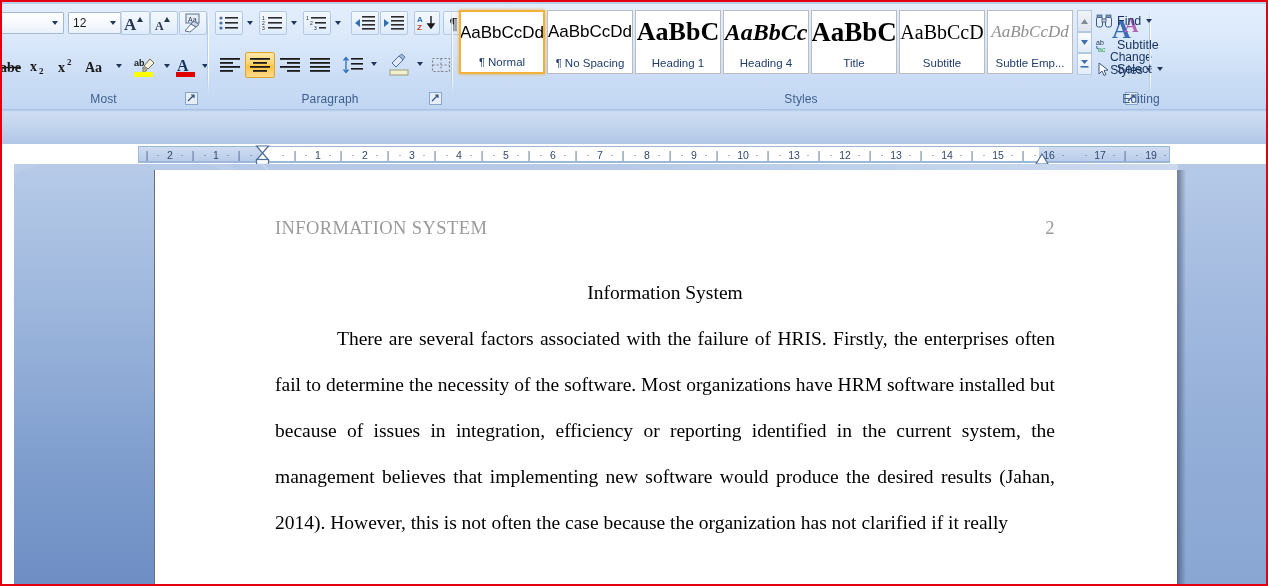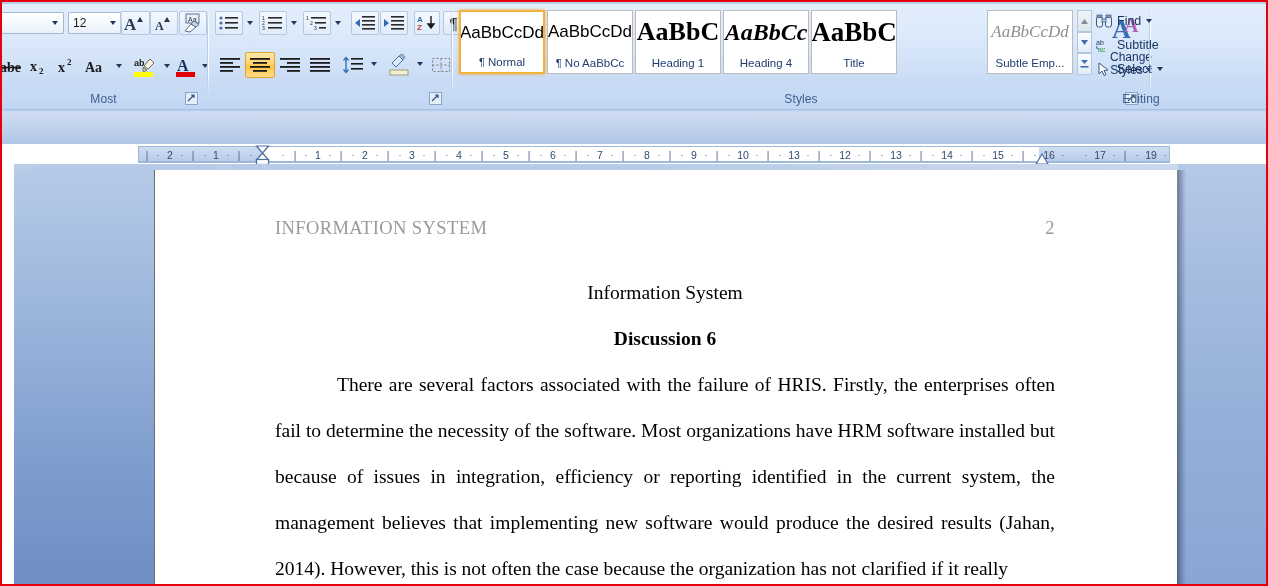--- a/index.html
+++ b/index.html
@@ -586,20 +586,21 @@
           <svg width="22" height="18" viewBox="0 0 22 18">
             <rect x="2.5" y="2.5" width="17" height="13" fill="none" stroke="#7d7d7d" stroke-width="1.1" stroke-dasharray="2 2"></rect>
             <line x1="11" y1="2.5" x2="11" y2="15.5" stroke="#7d7d7d" stroke-width="1" stroke-dasharray="2 2"></line>
             <line x1="2.5" y1="9" x2="19.5" y2="9" stroke="#7d7d7d" stroke-width="1" stroke-dasharray="2 2"></line>
           </svg>
         </div>
         <div class="rbtn" style="left:244px; top:50px; width:14px; height:20px;">
             <span class="caret"></span>
           </div>
       </div>
+      <div class="group-label">Paragraph</div>
       <div class="dialog-launcher" style="right:6px;">
         <svg width="13" height="13" viewBox="0 0 13 13">
           <rect x="0.5" y="0.5" width="12" height="12" fill="#e6eef8" stroke="#8aa6c8"></rect>
           <path d="M3 9 L9 3 M6 3 H9 V6" stroke="#31507d" stroke-width="1.2" fill="none"></path>
         </svg>
       </div>
     </div>
 
     <div class="group-sep" style="left:449px;"></div>
 
@@ -615,21 +616,21 @@
             <span>Normal</span>
           </div>
         </div>
 
         <div class="style-tile" style="left:92px;">
           <div class="preview">
             <span style="font-family:'Liberation Sans',sans-serif;font-size:17px;">AaBbCcDd</span>
           </div>
           <div class="sname">
             <span class="pilcrow-mini">¶</span>
-            <span>No AaBbCc</span>
+            <span>No Spacing</span>
           </div>
         </div>
 
         <div class="style-tile" style="left:180px;">
           <div class="preview">
             <span style="font-family:'Liberation Serif',serif;font-size:26px;font-weight:bold;">AaBbC</span>
           </div>
           <div class="sname">
             <span>Heading 1</span>
           </div>
@@ -646,20 +647,28 @@
 
         <div class="style-tile" style="left:356px;">
           <div class="preview">
             <span style="font-family:'Liberation Serif',serif;font-size:27px;font-weight:bold;">AaBbC</span>
           </div>
           <div class="sname">
             <span>Title</span>
           </div>
         </div>
 
+        <div class="style-tile" style="left:444px;">
+          <div class="preview">
+            <span style="font-family:'Liberation Serif',serif;font-size:20px;">AaBbCcD</span>
+          </div>
+          <div class="sname">
+            <span>Subtitle</span>
+          </div>
+        </div>
 
         <div class="style-tile" style="left:532px;">
           <div class="preview">
             <span style="font-family:'Liberation Serif',serif;font-size:17px;font-style:italic;color:#8f8f8f;">AaBbCcDd</span>
           </div>
           <div class="sname">
             <span>Subtle Emp...</span>
           </div>
         </div>
 
@@ -866,21 +875,20 @@
     <div class="page-shadow-r"></div>
 
     <div class="page">
       <div class="doc-header">
         <span>INFORMATION SYSTEM</span>
         <span class="pageno">2</span>
       </div>
 
       <div class="doc-body">
         <div class="doc-title">Information System</div>
-        <div class="doc-subtitle">Discussion  6</div>
         <div class="doc-para">
           <span>There are several factors associated with the failure of HRIS.  Firstly, the enterprises often fail to determine the necessity of the software. Most organizations have HRM  software installed but because of issues in integration, efficiency or reporting identified in the current system, the management believes that implementing new software would produce the desired results (Jahan, 2014). However, this is not often the case because the organization has not clarified if it really</span>
         </div>
       </div>
     </div>
   </div>
 
 </div>
 
 </body></html>

